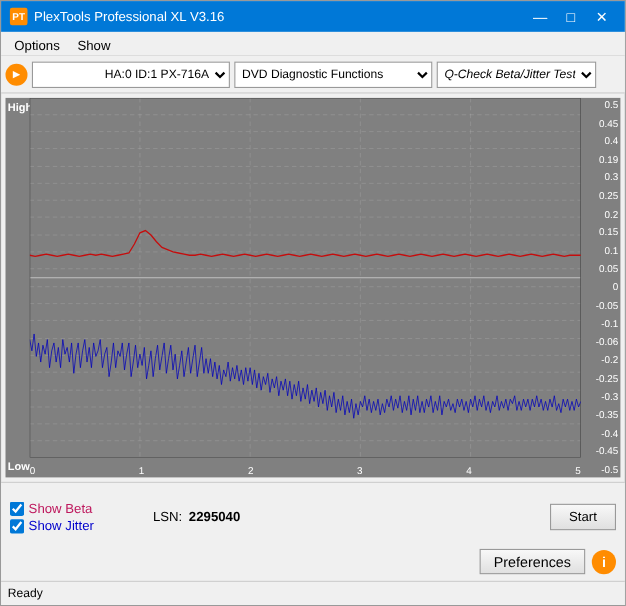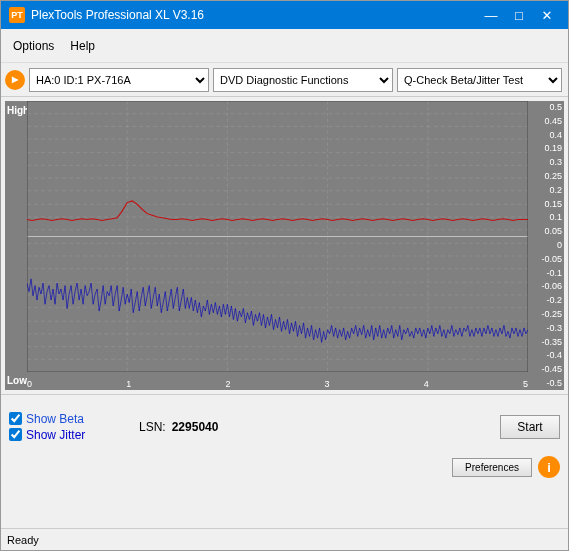--- a/index.html
+++ b/index.html
@@ -57,23 +57,23 @@
       color: white;
       cursor: pointer;
       font-size: 13px;
       display: flex;
       align-items: center;
       justify-content: center;
     }
 
     .menu-bar {
       background: #f0f0f0;
-      height: 34px;
-      display: flex;
-      align-items: center;
+      height: 22px;
+      display: flex;
+      align-items: flex-end;
       padding: 0 4px;
       border-bottom: 1px solid #ddd;
       flex-shrink: 0;
     }
     .menu-item {
       padding: 2px 8px;
       cursor: pointer;
       font-size: 12px;
     }
 
@@ -100,23 +100,23 @@
       font-weight: bold;
       flex-shrink: 0;
     }
     .toolbar select {
       height: 24px;
       font-size: 11px;
       border: 1px solid #999;
       background: white;
       padding: 0 2px;
     }
-    .select-drive { width: 180px; }
+    .select-drive { width: 180px; text-align: right; }
     .select-function { width: 180px; }
-    .select-test { width: 165px; }
+    .select-test { width: 145px; font-style: italic; }
 
     .chart-area {
       flex: 1;
       background: #808080;
       position: relative;
       margin: 4px;
       overflow: hidden;
     }
     .chart-inner {
       position: absolute;
@@ -195,21 +195,21 @@
     }
     .checkbox-row input[type=checkbox] {
       width: 13px;
       height: 13px;
       accent-color: #0078d7;
     }
     .checkbox-label {
       font-size: 12px;
       color: #000;
     }
-    .checkbox-label.beta { color: #1d4ed8; }
+    .checkbox-label.beta { color: #be185d; }
     .checkbox-label.jitter { color: #0000cc; }
     .lsn-section {
       display: flex;
       align-items: flex-end;
       gap: 6px;
       margin-left: 20px;
     }
     .lsn-label {
       font-size: 12px;
     }
@@ -236,21 +236,21 @@
       display: flex;
       align-items: center;
       justify-content: flex-end;
       gap: 6px;
       padding-top: 4px;
     }
     .btn-preferences {
       background: linear-gradient(to bottom, #f8f8f8, #e0e0e0);
       border: 1px solid #999;
       padding: 3px 12px;
-      font-size: 10px;
+      font-size: 13px;
       cursor: pointer;
       text-align: right;
     }
     .btn-info {
       width: 22px;
       height: 22px;
       background: #ff8c00;
       border-radius: 50%;
       border: none;
       color: white;
@@ -264,21 +264,20 @@
 
     .status-bar {
       height: 22px;
       background: #f0f0f0;
       border-top: 1px solid #ccc;
       display: flex;
       align-items: center;
       padding: 0 6px;
       font-size: 11px;
       flex-shrink: 0;
-      margin-top: 44px;
     }
   </style>
 </head>
 <body>
 
 <div class="window">
 
   <div class="title-bar">
     <div class="title-bar-icon">
       <span>PT</span>
@@ -286,21 +285,21 @@
     <span class="title-text">PlexTools Professional XL V3.16</span>
     <div class="title-controls">
       <button class="title-btn">—</button>
       <button class="title-btn">□</button>
       <button class="title-btn close">✕</button>
     </div>
   </div>
 
   <div class="menu-bar">
     <div class="menu-item">Options</div>
-    <div class="menu-item">Help</div>
+    <div class="menu-item">Show</div>
   </div>
 
   <div class="toolbar">
     <div class="drive-icon">▶</div>
     <select class="select-drive">
       <option>HA:0 ID:1  PX-716A</option>
     </select>
     <select class="select-function">
       <option>DVD Diagnostic Functions</option>
     </select>

